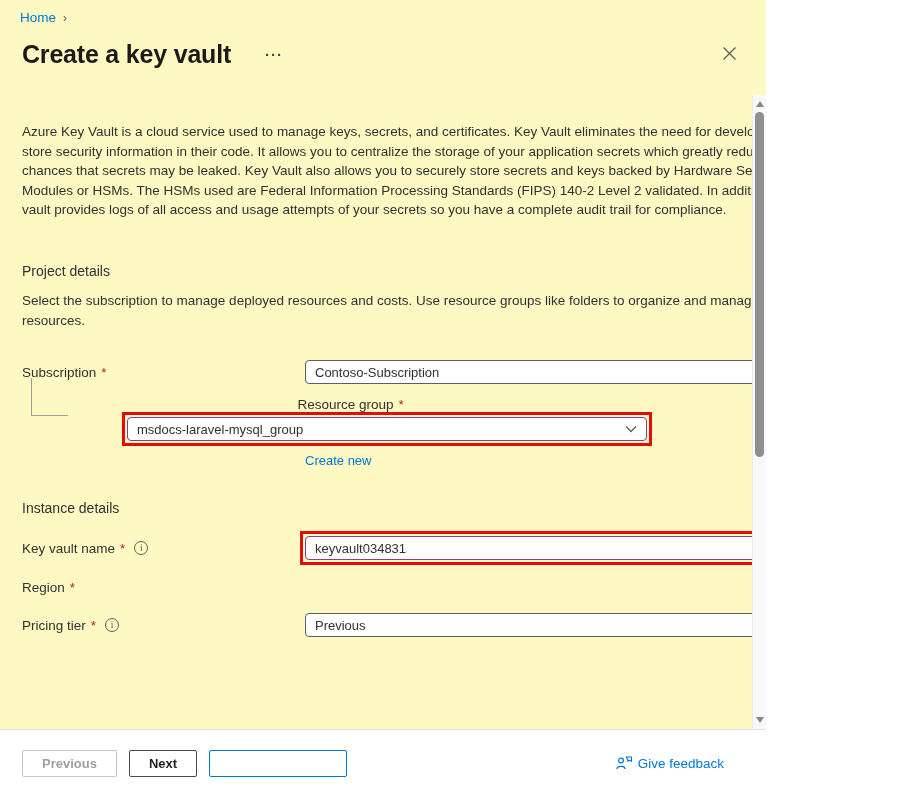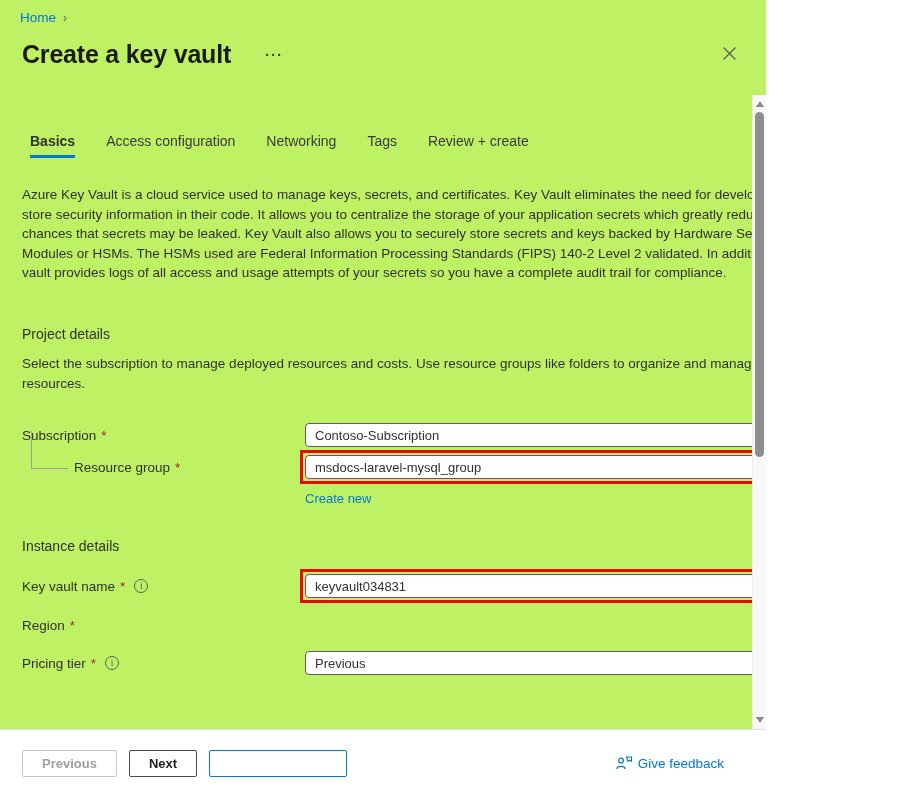--- a/index.html
+++ b/index.html
@@ -3,21 +3,21 @@
 <meta charset="utf-8">
 <style>
   * { box-sizing: border-box; margin: 0; padding: 0; }
   html,body { background:#fff; }
   body {
     font-family: "Liberation Sans", "DejaVu Sans", sans-serif;
     color:#323130;
   }
   .page {
     position:relative; width:766px; height:796px;
-    background:#bef264; overflow:hidden;
+    background:#fef9c3; overflow:hidden;
   }
 
   
   .breadcrumb { position:absolute; top:10px; left:20px; font-size:13.5px; display:flex; align-items:center; gap:7px; }
   .breadcrumb a { color:#0078d4; text-decoration:none; cursor:pointer; }
   .crumb-sep { color:#605e5c; font-size:12px; }
 
   .title-row { position:absolute; top:40px; left:22px; display:flex; align-items:center; gap:34px; }
   .page-title { font-size:25px; font-weight:700; color:#1b1a19; letter-spacing:-0.2px; }
   .more-dots { color:#484644; font-size:15px; letter-spacing:1px; font-weight:700; cursor:pointer; }
@@ -38,21 +38,21 @@
 
   
   .intro { margin-top:27px; width:806px; font-size:13.5px; line-height:19.6px; color:#323130; }
 
   .section-heading { margin-top:43px; font-size:14px; color:#323130; }
   .section-desc { margin-top:12px; width:806px; font-size:13.5px; line-height:19.6px; }
 
   
   .form-row { display:flex; align-items:center; position:relative; }
   .row-subscription { margin-top:30px; }
-  .row-resource-group { margin-top:3px; }
+  .row-resource-group { margin-top:13px;flex-direction:column; }
   .row-keyvault { margin-top:15px; }
   .row-region { margin-top:15px; }
   .row-pricing { margin-top:18px; }
   .label-col { width:283px; flex:none; font-size:13.5px; color:#323130; display:flex; align-items:center; }
   .asterisk { color:#a4262c; margin-left:5px; }
   .indent-label { padding-left:52px; }
   .connector { position:absolute; left:9px; top:-19px; width:37px; height:38px;
     border-left:1px solid #a19f9d; border-bottom:1px solid #a19f9d; }
   .field-col { width:520px; flex:none; position:relative; }
 
@@ -117,27 +117,20 @@
   </div>
 
   <button class="close-btn">
     <svg width="15" height="15" viewBox="0 0 15 15">
       <path d="M1.5 1.5 L13.5 13.5 M13.5 1.5 L1.5 13.5" stroke="#5b5a58" stroke-width="1.2" fill="none"></path>
     </svg>
   </button>
 
   <div class="scroll-content">
 
-    <div class="tabs">
-      <div class="tab active">Basics</div>
-      <div class="tab">Access configuration</div>
-      <div class="tab">Networking</div>
-      <div class="tab">Tags</div>
-      <div class="tab">Review + create</div>
-    </div>
 
     <p class="intro">Azure Key Vault is a cloud service used to manage keys, secrets, and certificates. Key Vault eliminates the need for developers to store security information in their code. It allows you to centralize the storage of your application secrets which greatly reduces the chances that secrets may be leaked. Key Vault also allows you to securely store secrets and keys backed by Hardware Security Modules or HSMs. The HSMs used are Federal Information Processing Standards (FIPS) 140-2 Level 2 validated. In addition, key vault provides logs of all access and usage attempts of your secrets so you have a complete audit trail for compliance.</p>
 
     <div class="section-heading">Project details</div>
     <p class="section-desc">Select the subscription to manage deployed resources and costs. Use resource groups like folders to organize and manage all your resources.</p>
 
     <div class="form-row row-subscription">
       <div class="label-col">
         <span>Subscription</span>
         <span class="asterisk">*</span>

